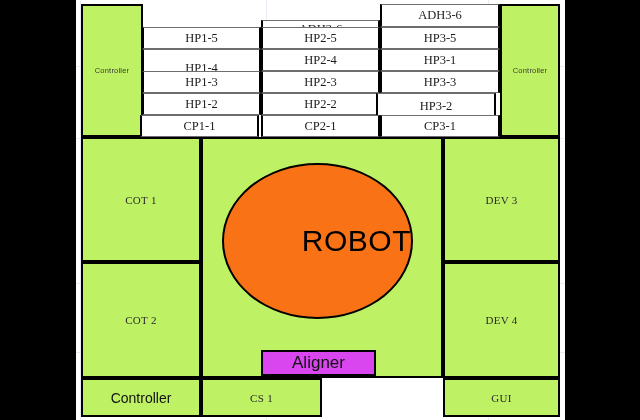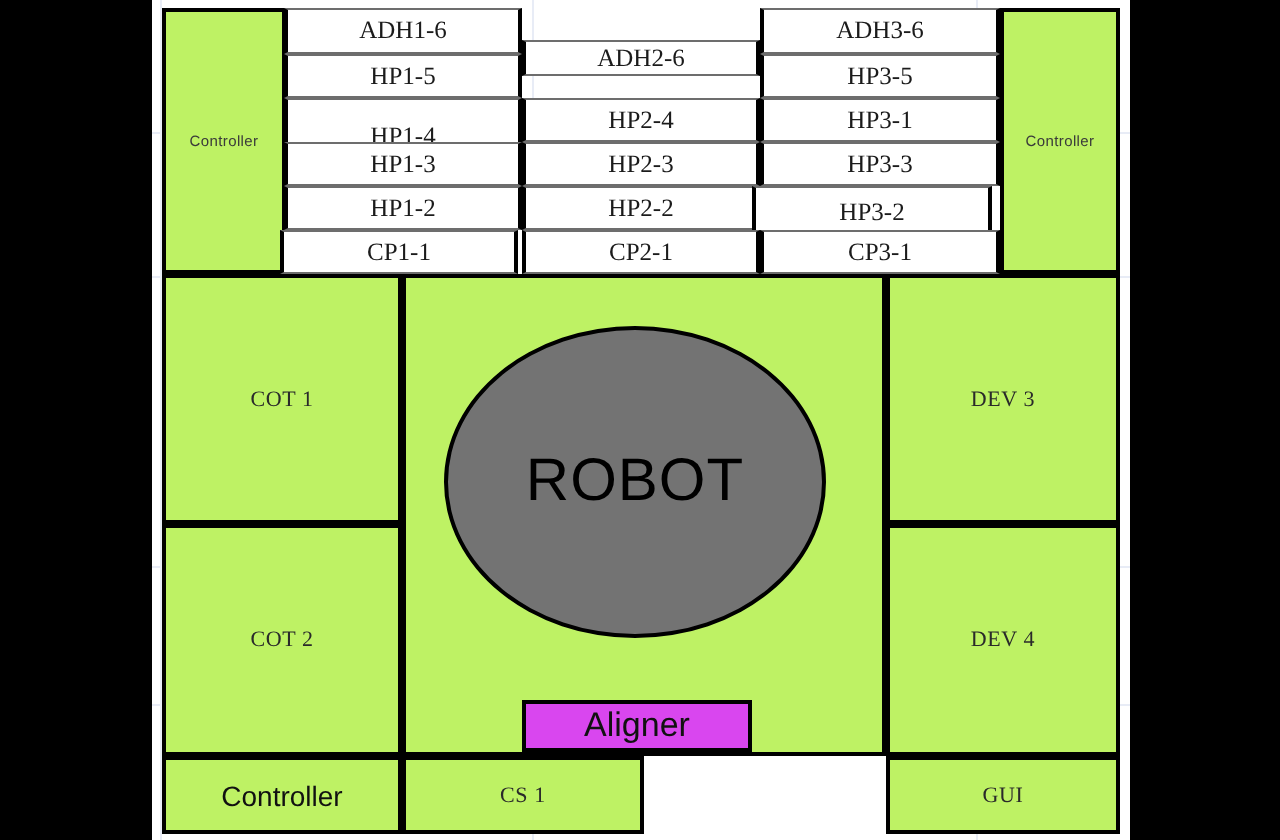--- a/index.html
+++ b/index.html
@@ -77,24 +77,24 @@
     background: #ffffff;
     display: flex;
     align-items: center;
     justify-content: center;
   }
   #robot-ellipse {
     position: absolute;
     box-sizing: border-box;
     border: 2px solid #000000;
     border-radius: 50%;
-    background: #737373;
-    display: flex;
-    align-items: center;
-    justify-content: center;
+    background: #f97316;
+    display: flex;
+    align-items: center;
+    justify-content: flex-end;
   }
   #robot-label {
     font-family: "Liberation Sans", sans-serif;
     font-size: 30px;
     color: #000000;
     letter-spacing: 0.5px;
   }
   #aligner-box {
     position: absolute;
     box-sizing: border-box;
@@ -132,33 +132,33 @@
     <div class="guide-v" style="left:412px;"></div>
 
     <div class="box" style="left:5px; top:4px; width:62px; height:133px;">
       <span class="lbl-small">Controller</span>
     </div>
 
     <div class="box" style="left:424px; top:4px; width:60px; height:133px;">
       <span class="lbl-small">Controller</span>
     </div>
 
-    <div class="tcell" style="left:66px;  top:4px;  width:119px; height:23px;">
-      <span class="lbl-serif">ADH1-6</span>
-    </div>
     <div class="tcell" style="left:185px; top:20px;  width:119px; height:18px;">
       <span class="lbl-serif">ADH2-6</span>
     </div>
     <div class="tcell" style="left:304px; top:4px;  width:120px; height:23px;">
       <span class="lbl-serif">ADH3-6</span>
     </div>
 
     <div class="tcell" style="left:66px;  top:27px; width:119px; height:22px;">
       <span class="lbl-serif">HP1-5</span>
     </div>
+    <div class="tcell" style="left:185px; top:27px; width:119px; height:22px;">
+      <span class="lbl-serif">HP2-5</span>
+    </div>
     <div class="tcell" style="left:304px; top:27px; width:120px; height:22px;">
       <span class="lbl-serif">HP3-5</span>
     </div>
 
     <div class="tcell" style="left:66px;  top:49px; width:119px; height:39px;">
       <span class="lbl-serif">HP1-4</span>
     </div>
     <div class="tcell" style="left:185px; top:49px; width:119px; height:22px;">
       <span class="lbl-serif">HP2-4</span>
     </div>

